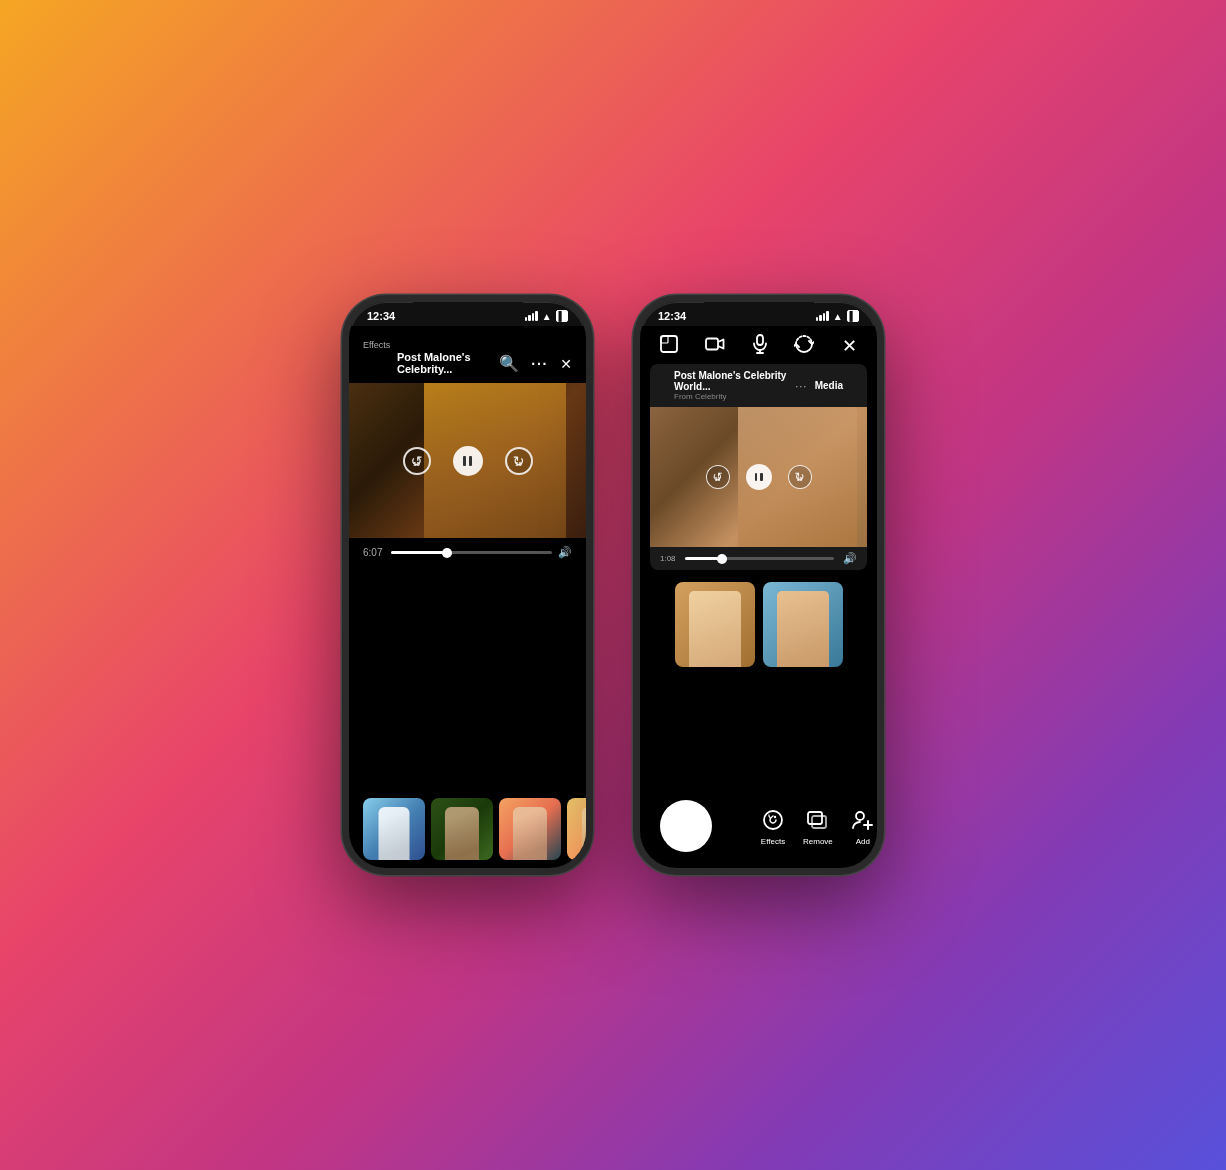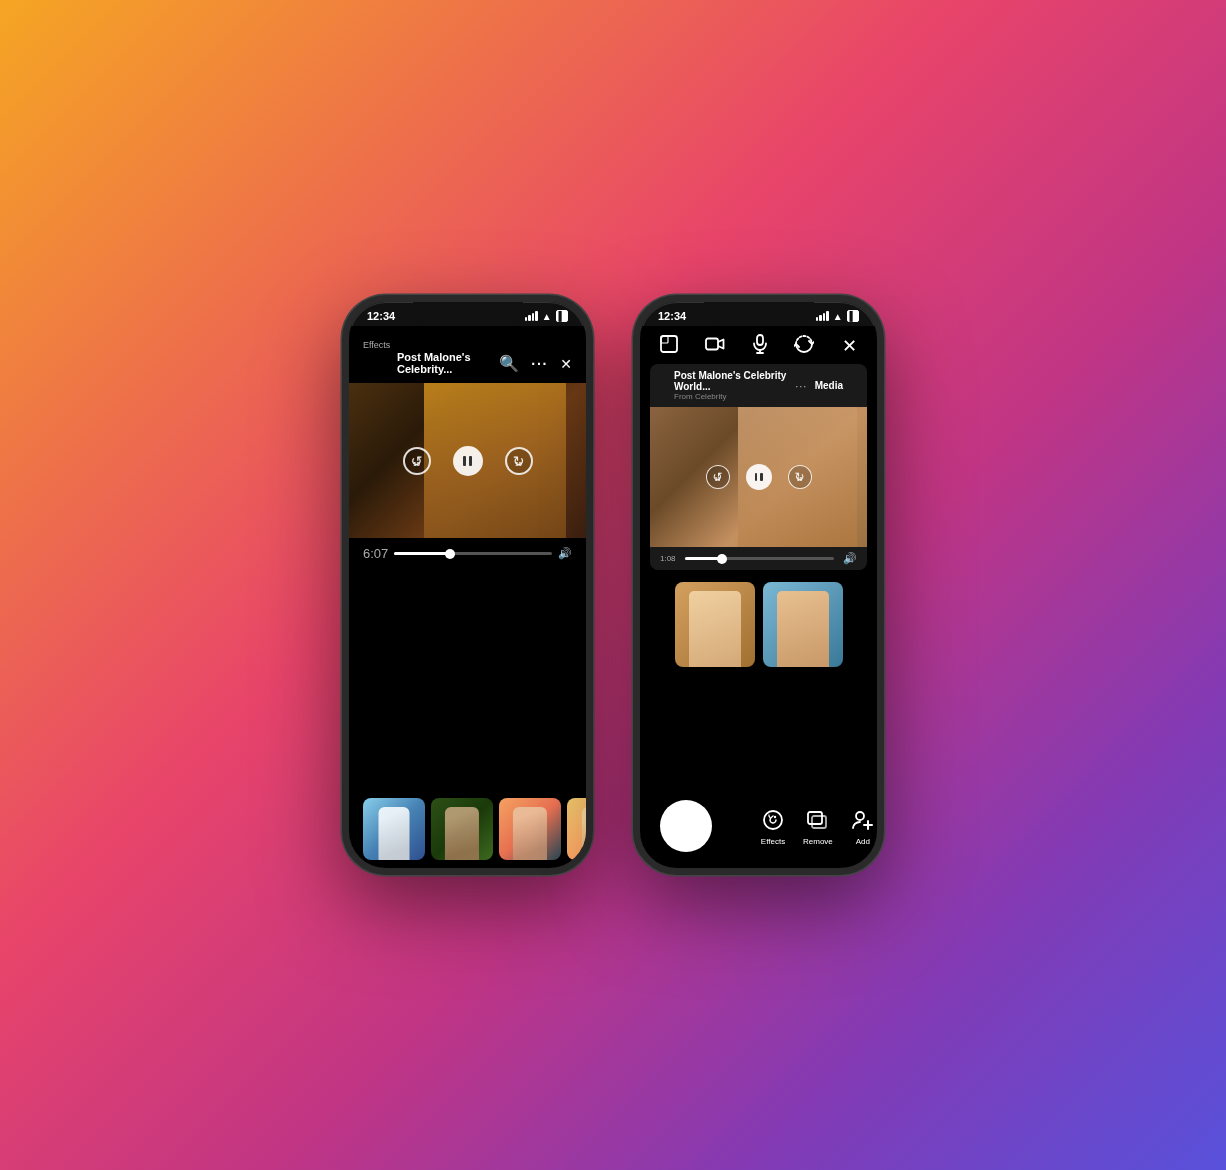--- a/index.html
+++ b/index.html
@@ -195,21 +195,21 @@
     .progress-area {
       padding: 8px 14px;
       display: flex;
       align-items: center;
       gap: 6px;
       flex-shrink: 0;
     }
 
     .time-label {
       color: #aaa;
-      font-size: 13px;
+      font-size: 10px;
       min-width: 22px;
     }
 
     .progress-track {
       flex: 1;
       height: 3px;
       background: #555;
       border-radius: 2px;
       position: relative;
     }

